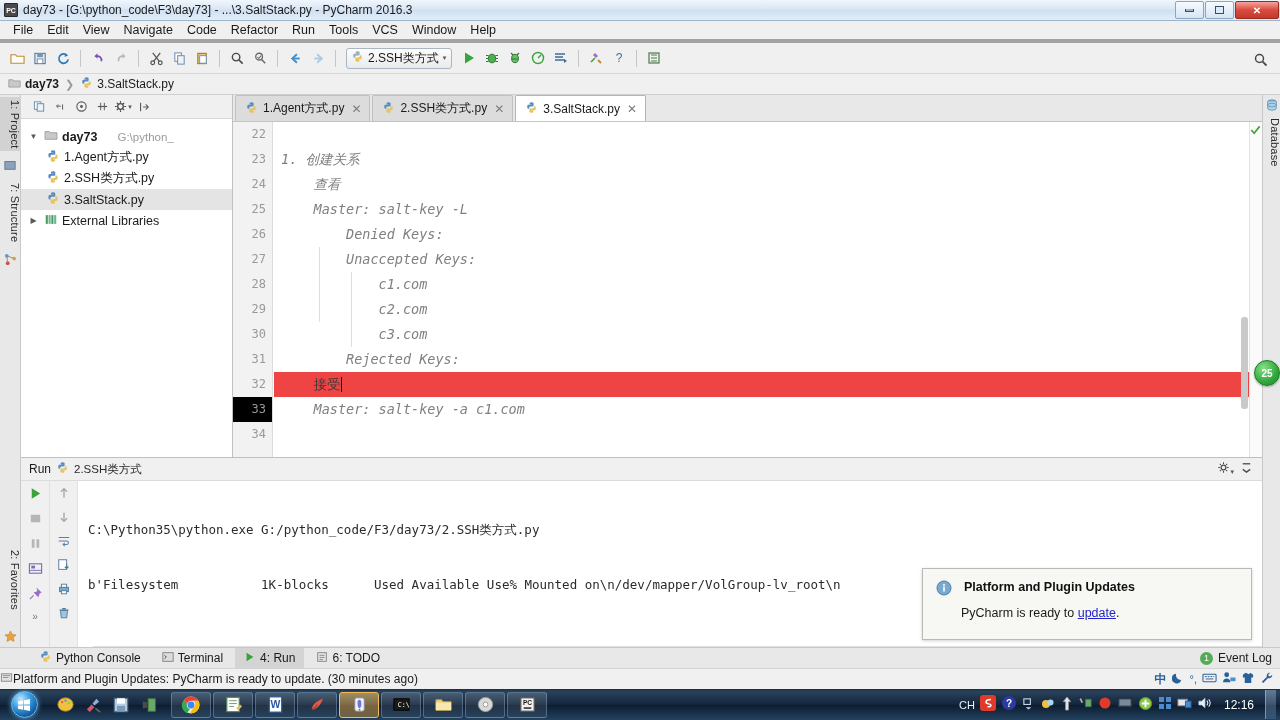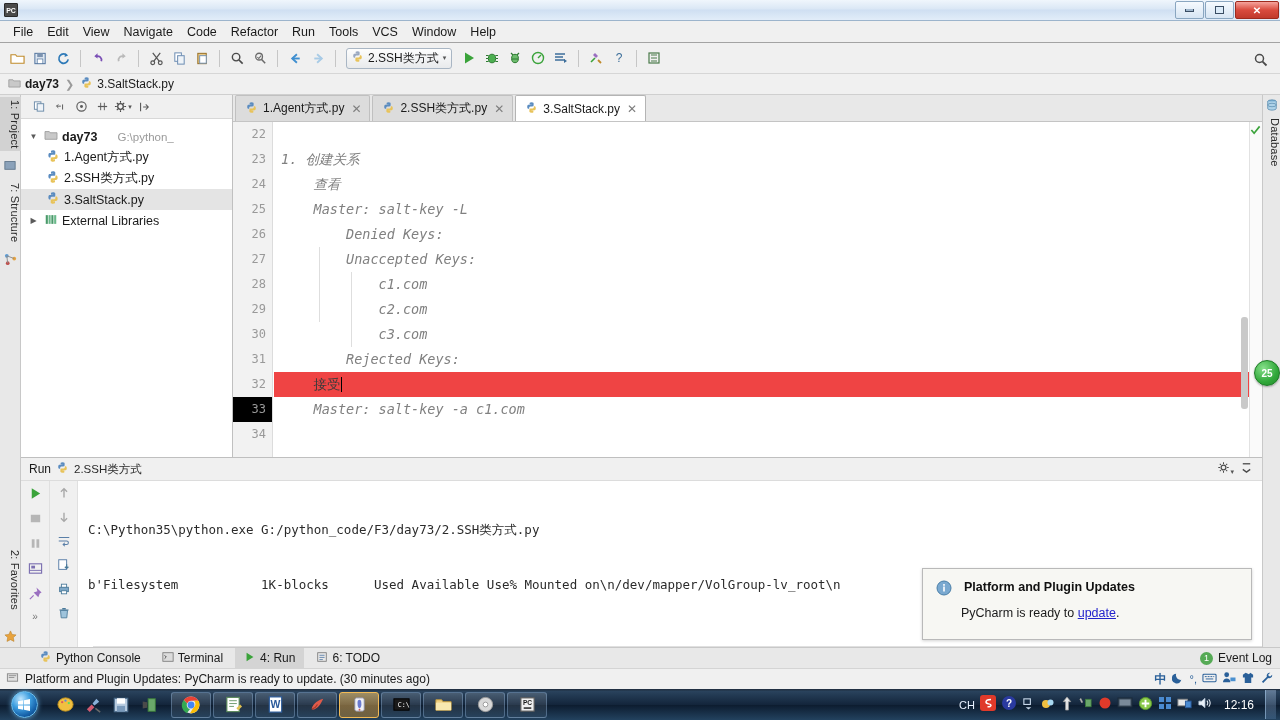--- a/index.html
+++ b/index.html
@@ -38,21 +38,21 @@
     width: 44px;
     background: linear-gradient(to bottom, #f5a39c, #d94b3e 50%, #c13a2c);
     border-color: #9e2a1e; color: #fff; font-weight: bold;
   }
   .win-btn .glyph-min { width: 9px; height: 3px; border: 1px solid #3a4d63; border-top: none; background: #9fb6cc; }
   .win-btn .glyph-max { width: 9px; height: 8px; border: 1px solid #3a4d63; background: #dcebf8; }
 
   
   .menubar {
     position: absolute; left: 0; top: 21px; width: 1280px; height: 22px;
-    background: #f0f0f0; border-bottom: 1px solid #a3a3a3;
+    background: #f0f0f0; border-bottom: 4px solid #a3a3a3;
     display: flex; align-items: center; padding-left: 6px;
   }
   .menu-item {
     padding: 2px 7px; font-size: 12.5px; color: #1a1a1a; cursor: default;
   }
 
   
   .toolbar {
     position: absolute; left: 0; top: 43px; width: 1280px; height: 31px;
     background: #f0f0f0; border-bottom: 1px solid #d6d6d6;
@@ -234,21 +234,21 @@
   .bottom-right { margin-left: auto; display: flex; align-items: center; gap: 5px; padding-right: 8px; }
   .evlog-badge {
     width: 13px; height: 13px; border-radius: 50%; background: #55aa55; color: #fff;
     font-size: 9px; display: flex; align-items: center; justify-content: center;
   }
 
   
   .statusbar {
     position: absolute; left: 0; top: 668px; width: 1280px; height: 21px;
     background: #f0f0f0; border-top: 1px solid #d4d4d4;
-    display: flex; align-items: center; padding-left: 6px; gap: 6px; text-align: right;
+    display: flex; align-items: center; gap: 0; text-align: right;
   }
   .status-text { font-size: 12px; color: #1a1a1a; }
   .status-right { margin-left: auto; display: flex; align-items: center; gap: 5px; padding-right: 6px; }
 
   
   .taskbar {
     position: absolute; left: 0; top: 689px; width: 1280px; height: 31px;
     background: linear-gradient(to bottom, #1f2c3c 0%, #29425c 8%, #12243a 52%, #0d1d30 53%, #23425f 100%);
     display: flex; align-items: center;
   }
@@ -292,20 +292,21 @@
     box-shadow: 0 1px 2px rgba(0,0,0,.3);
   }
 </style>
 </head>
 <body>
 
 <div class="app">
 
   <div class="titlebar">
     <div class="title-icon">PC</div>
+    <div class="title-text">day73 - [G:\python_code\F3\day73] - ...\3.SaltStack.py - PyCharm 2016.3</div>
     <div class="win-btns">
       <div class="win-btn">
           <span class="glyph-min"></span>
         </div>
       <div class="win-btn">
           <span class="glyph-max"></span>
         </div>
       <div class="win-btn close">✕</div>
     </div>
   </div>

